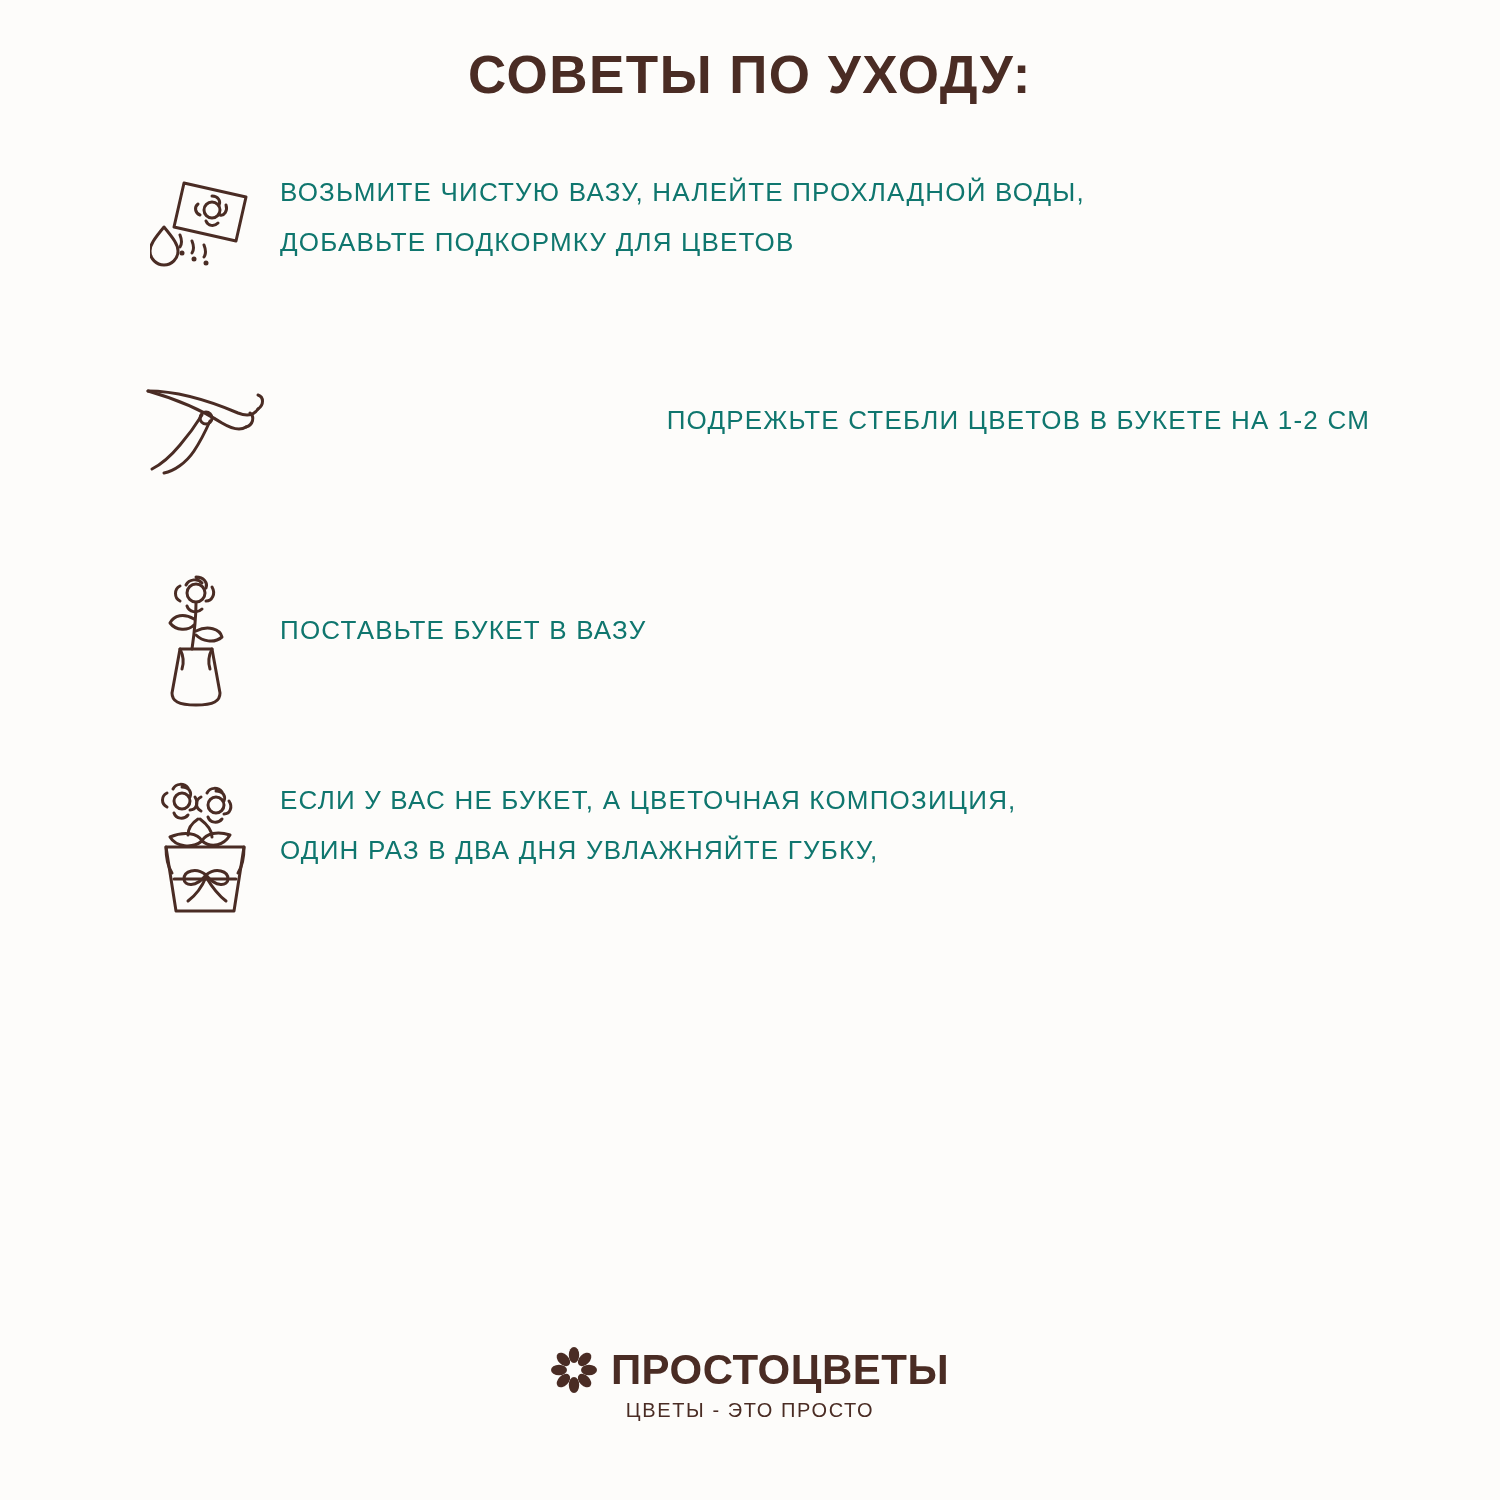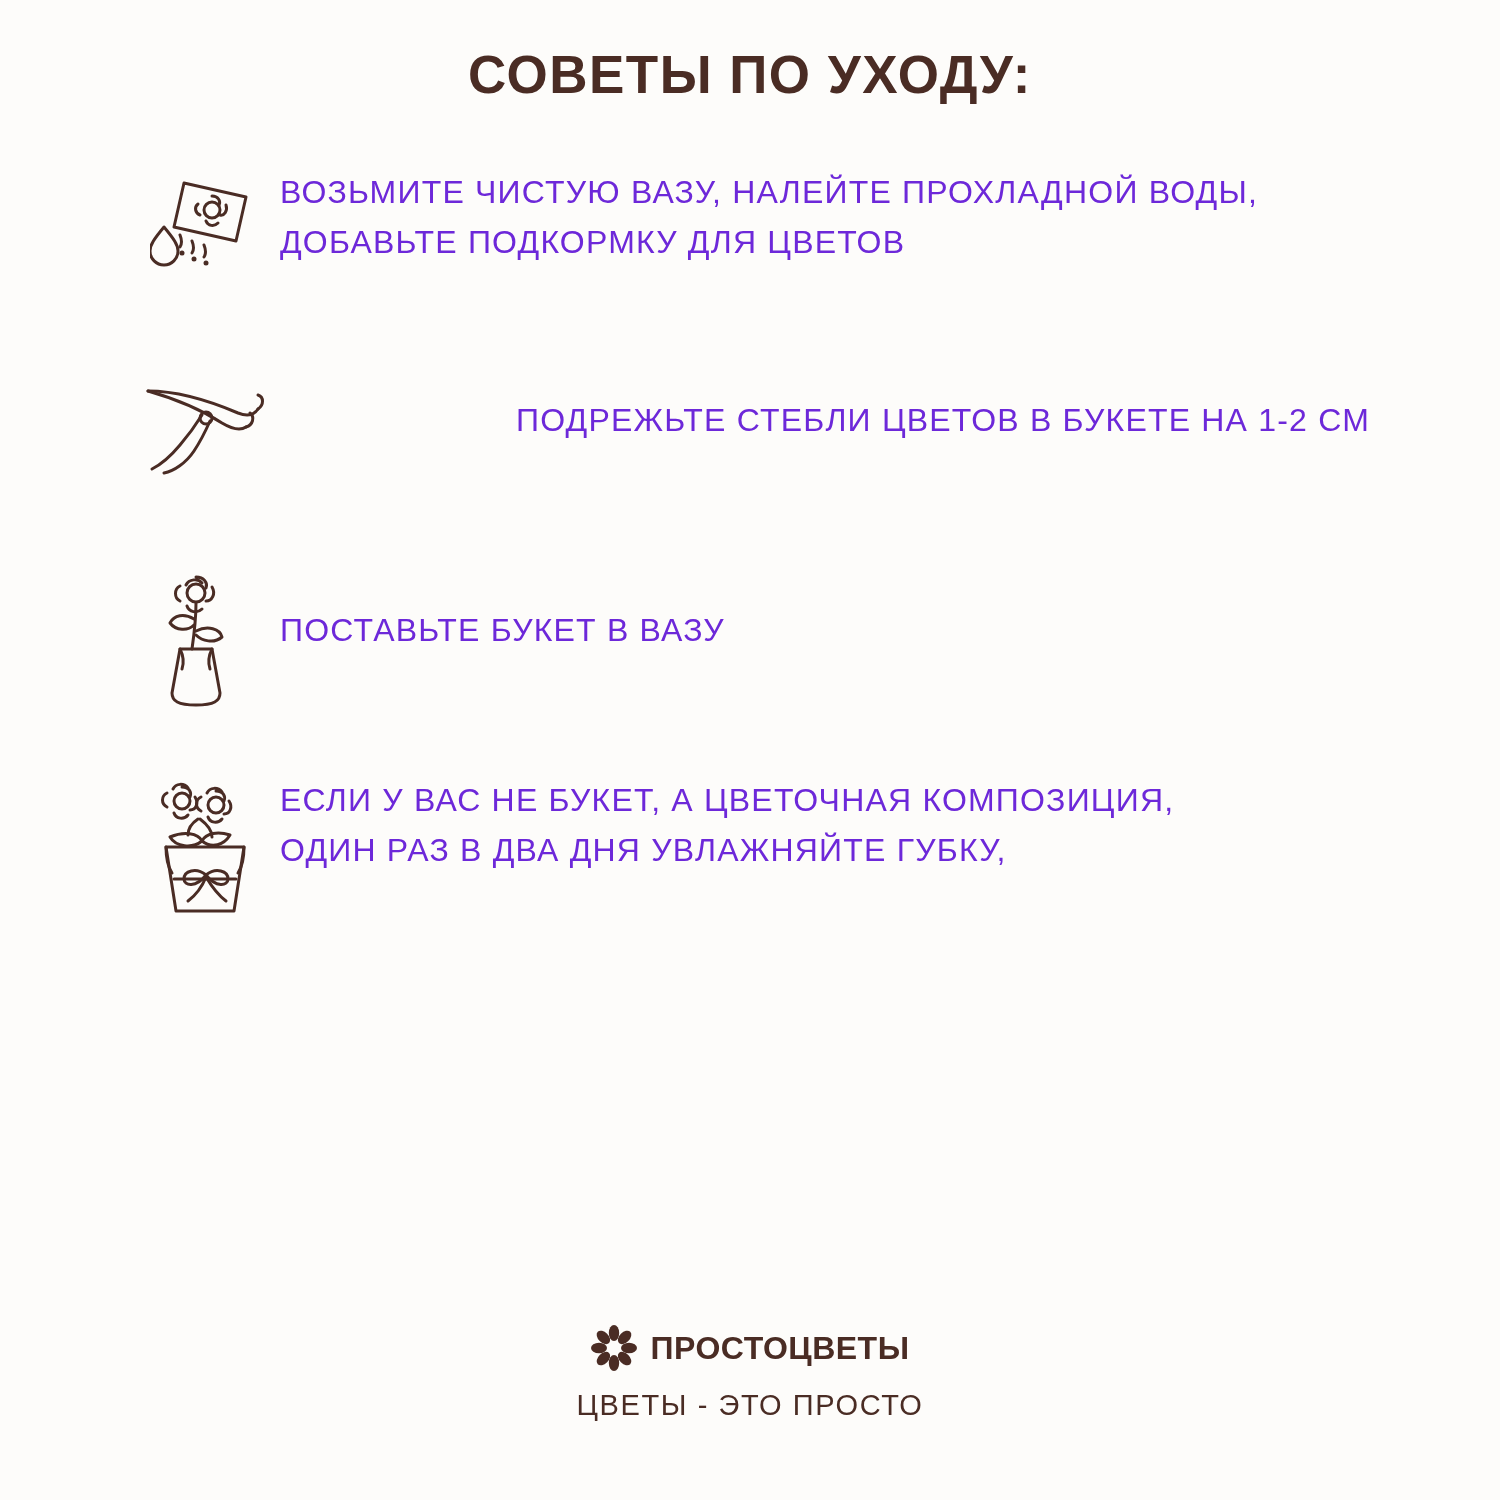--- a/index.html
+++ b/index.html
@@ -47,24 +47,24 @@
   .tip-icon {
     width: 150px;
     min-width: 150px;
     display: flex;
     justify-content: center;
     align-items: flex-start;
     padding-top: 2px;
   }
   .tip-text {
     flex: 1;
-    font-size: 32px;
+    font-size: 26px;
     line-height: 50px;
     letter-spacing: 1.2px;
-    color: #6d28d9;
+    color: #0f766e;
     padding-top: 4px;
     text-transform: uppercase;
   }
   .tip-text div {
     white-space: nowrap;
   }
   
   .tip-1 { margin-bottom: 56px; }
   .tip-2 { margin-bottom: 48px; text-align: right; }
   .tip-3 { margin-bottom: 48px; }
@@ -83,29 +83,29 @@
     display: flex;
     flex-direction: column;
     align-items: center;
   }
   .brand-row {
     display: flex;
     align-items: center;
     gap: 14px;
   }
   .brand-name {
-    font-size: 32px;
+    font-size: 42px;
     font-weight: bold;
     letter-spacing: 0.5px;
     color: #4a2c24;
     text-transform: uppercase;
   }
   .brand-tagline {
-    margin-top: 18px;
-    font-size: 29px;
+    margin-top: 5px;
+    font-size: 20px;
     letter-spacing: 1.6px;
     color: #4a2c24;
     text-transform: uppercase;
   }
   svg { display: block; }
 </style>
 </head>
 <body>
 
 <div class="page">

